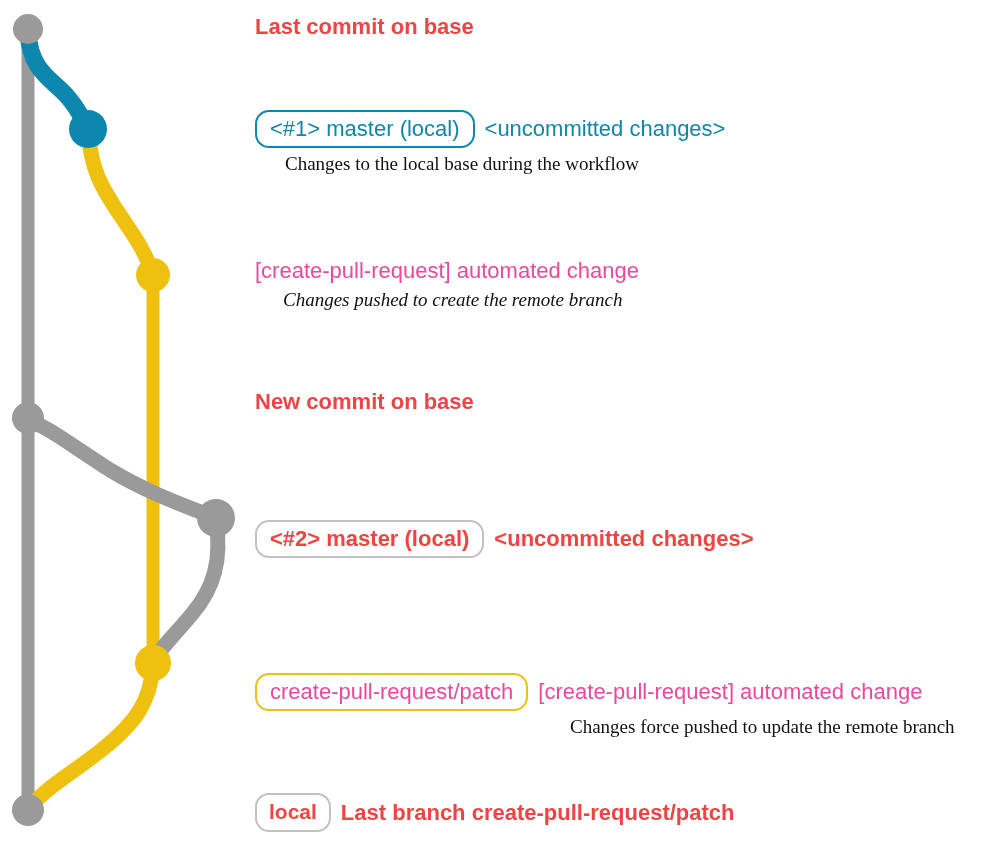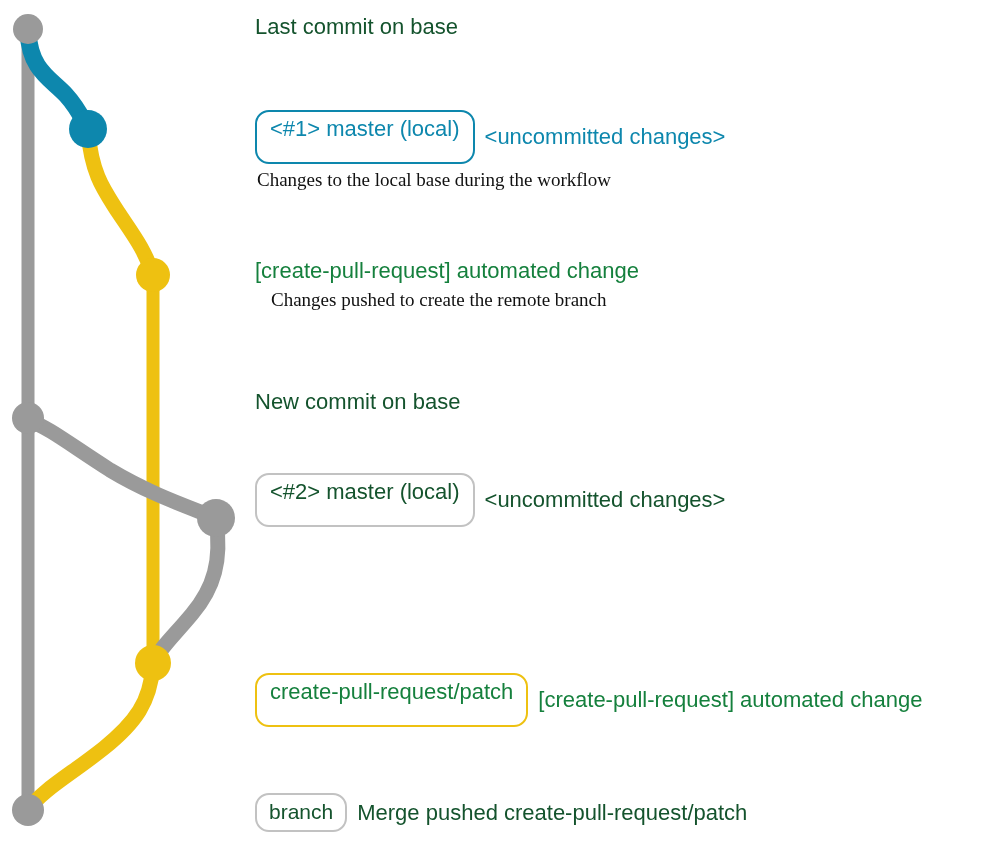--- a/index.html
+++ b/index.html
@@ -42,40 +42,40 @@
   }
   .pillrow {
     display: flex;
     align-items: center;
     white-space: nowrap;
   }
   .pill {
     display: inline-block;
     border: 2px solid currentColor;
     border-radius: 14px;
-    padding: 4px 13px 20px 13px;
+    padding: 4px 13px 4px 13px;
     font-size: 22px;
     line-height: 26px;
     font-family: "Liberation Sans", sans-serif;
     white-space: nowrap;
   }
   .pill.small {
     font-size: 21px;
     padding: 4px 12px 5px 12px;
   }
   .pill-gap { width: 10px; flex: 0 0 10px; }
 
   .c-teal  { color: #0d87ad; }
-  .c-gold  { color: #15803d; }
-  .c-gray  { color: #14532d; }
+  .c-gold  { color: #ec4899; }
+  .c-gray  { color: #ef4444; font-weight: bold; }
   .border-gray { border-color: #c2c2c2; }
   .border-gold { border-color: #eec111; }
   .border-teal { border-color: #0d87ad; }
 
-  .indent1 { margin-left: 2px; }
+  .indent1 { margin-left: 30px; }
 </style>
 </head>
 <body>
 
 <svg id="graph" viewBox="0 0 260 843" width="260" height="843" xmlns="http://www.w3.org/2000/svg">
 
   <path d="M28,29 L28,810" stroke="#9a9a9a" stroke-width="13" fill="none" stroke-linecap="round"></path>
 
   <path d="M153,275 L153,663" stroke="#eec111" stroke-width="13" fill="none" stroke-linecap="round"></path>
 
@@ -106,42 +106,43 @@
   <div class="pillrow">
     <span class="pill border-teal c-teal">&lt;#1&gt; master (local)</span>
     <span class="pill-gap"></span>
     <span class="headline c-teal">&lt;uncommitted changes&gt;</span>
   </div>
   <div class="subline indent1">Changes to the local base during the workflow</div>
 </div>
 
 <div class="row" style="top:258px;">
   <div class="headline c-gold">[create-pull-request] automated change</div>
-  <div class="subline" style="margin-left:16px;">Changes pushed to create the remote branch</div>
+  <div class="subline" style="margin-left:28px;font-style:italic;">Changes pushed to create the remote branch</div>
 </div>
 
 <div class="row" style="top:389px;">
   <div class="headline c-gray">New commit on base</div>
 </div>
 
-<div class="row" style="top:473px;">
+<div class="row" style="top:520px;">
   <div class="pillrow">
     <span class="pill border-gray c-gray">&lt;#2&gt; master (local)</span>
     <span class="pill-gap"></span>
     <span class="headline c-gray">&lt;uncommitted changes&gt;</span>
   </div>
 </div>
 
 <div class="row" style="top:646px;margin-top:27px;">
   <div class="pillrow">
     <span class="pill border-gold c-gold">create-pull-request/patch</span>
     <span class="pill-gap"></span>
     <span class="headline c-gold">[create-pull-request] automated change</span>
   </div>
+  <div class="subline" style="margin-left:315px;">Changes force pushed to update the remote branch</div>
 </div>
 
 <div class="row" style="top:793px;">
   <div class="pillrow">
-    <span class="pill small border-gray c-gray">branch</span>
+    <span class="pill small border-gray c-gray">local</span>
     <span class="pill-gap"></span>
-    <span class="headline c-gray">Merge pushed create-pull-request/patch</span>
+    <span class="headline c-gray">Last branch create-pull-request/patch</span>
   </div>
 </div>
 
 </body></html>

